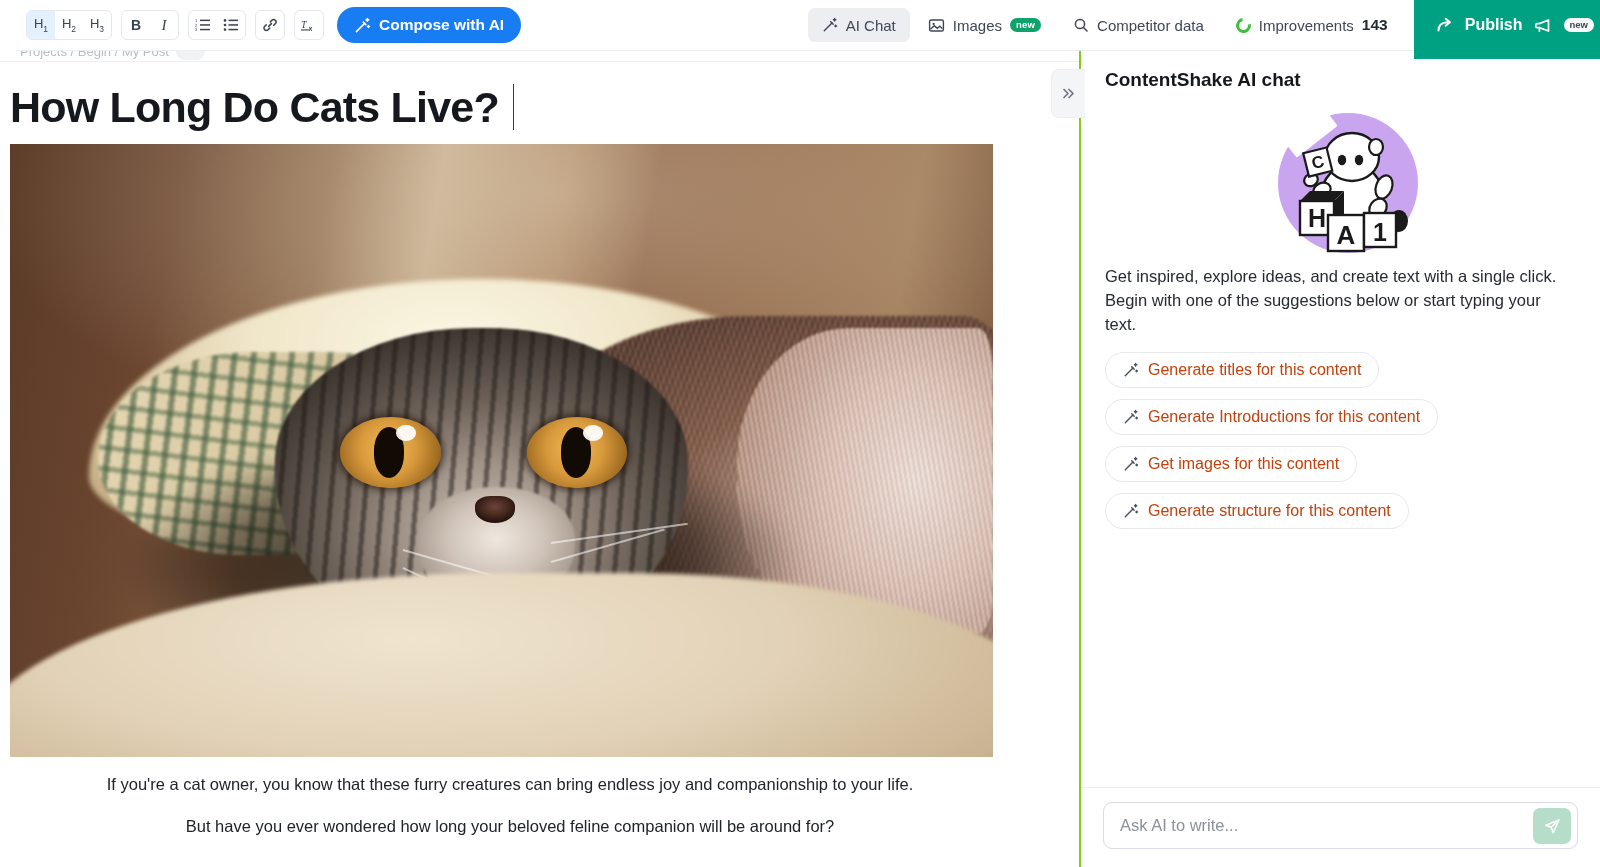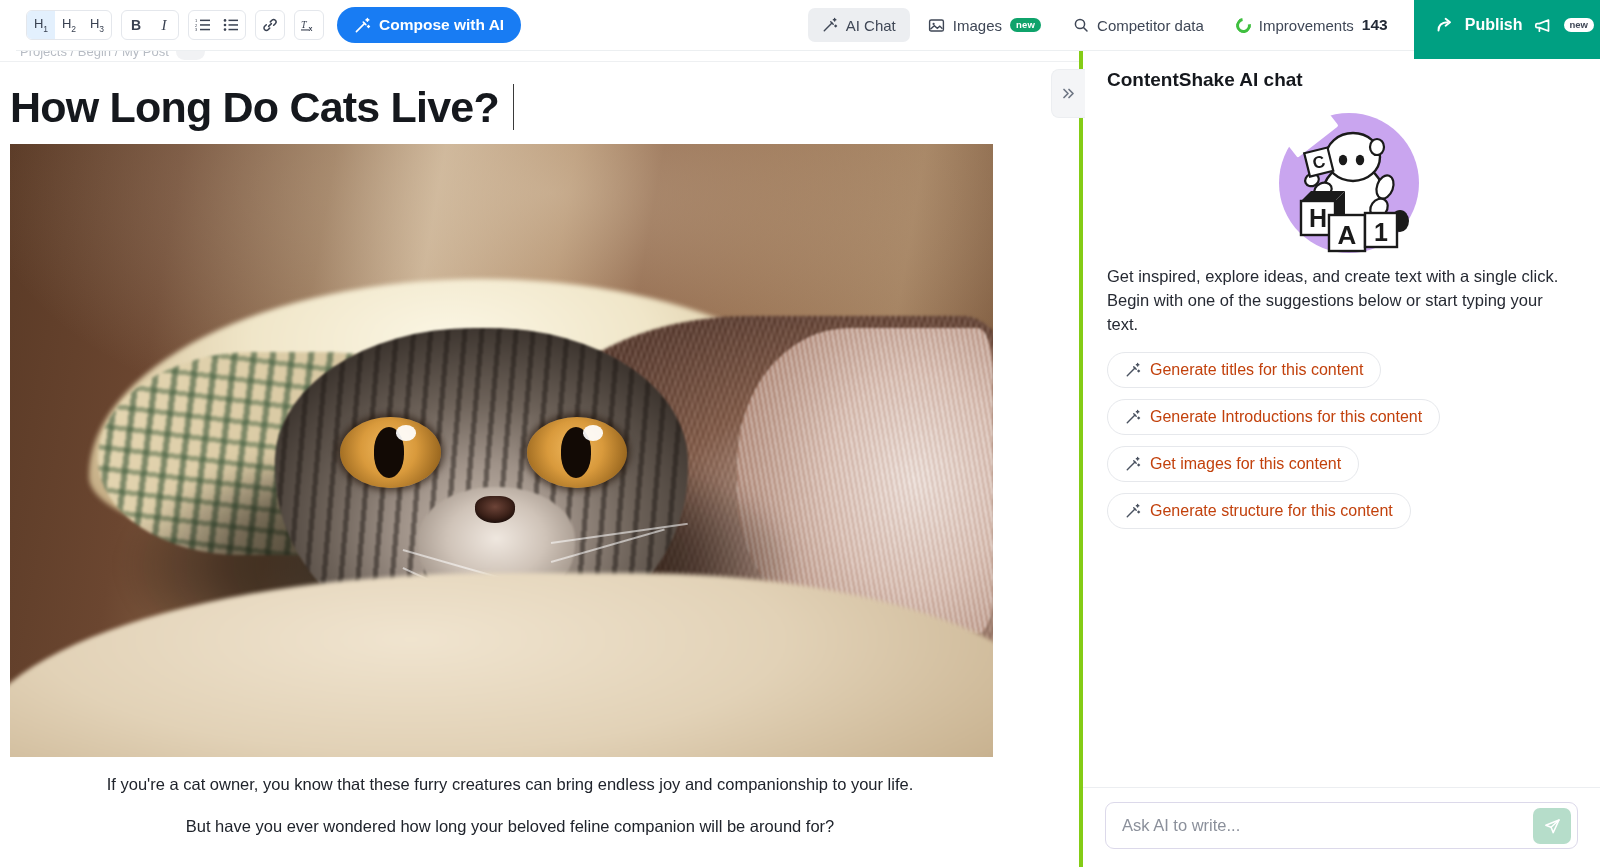--- a/index.html
+++ b/index.html
@@ -220,21 +220,21 @@
     position: absolute; left: 1051px; top: 69px; width: 34px; height: 49px;
     background: #f4f5f7; border-radius: 8px 0 0 8px;
     display: flex; align-items: center; justify-content: center;
     color: #6e7684; font-size: 15px; cursor: pointer; z-index: 20;
     border: 1px solid #eceef1; border-right: none;
   }
 
   
   .chat-panel {
     position: absolute; top: 51px; right: 0; width: 521px; bottom: 0;
-    background: #ffffff; border-left: 4px solid #84cc16;
+    background: #ffffff; border-left: 2px solid #84cc16;
     display: flex; flex-direction: column;
   }
   .chat-head {
     padding: 18px 0 0 24px; font-size: 19px; font-weight: 700; color: #15181d;
   }
   .chat-body { flex: 1; padding: 0 24px; overflow: hidden; }
 
   .mascot { display: flex; justify-content: center; margin: 14px 0 10px; }
   .mascot-wrap { position: relative; width: 150px; height: 150px; }
   .mascot-circle {

